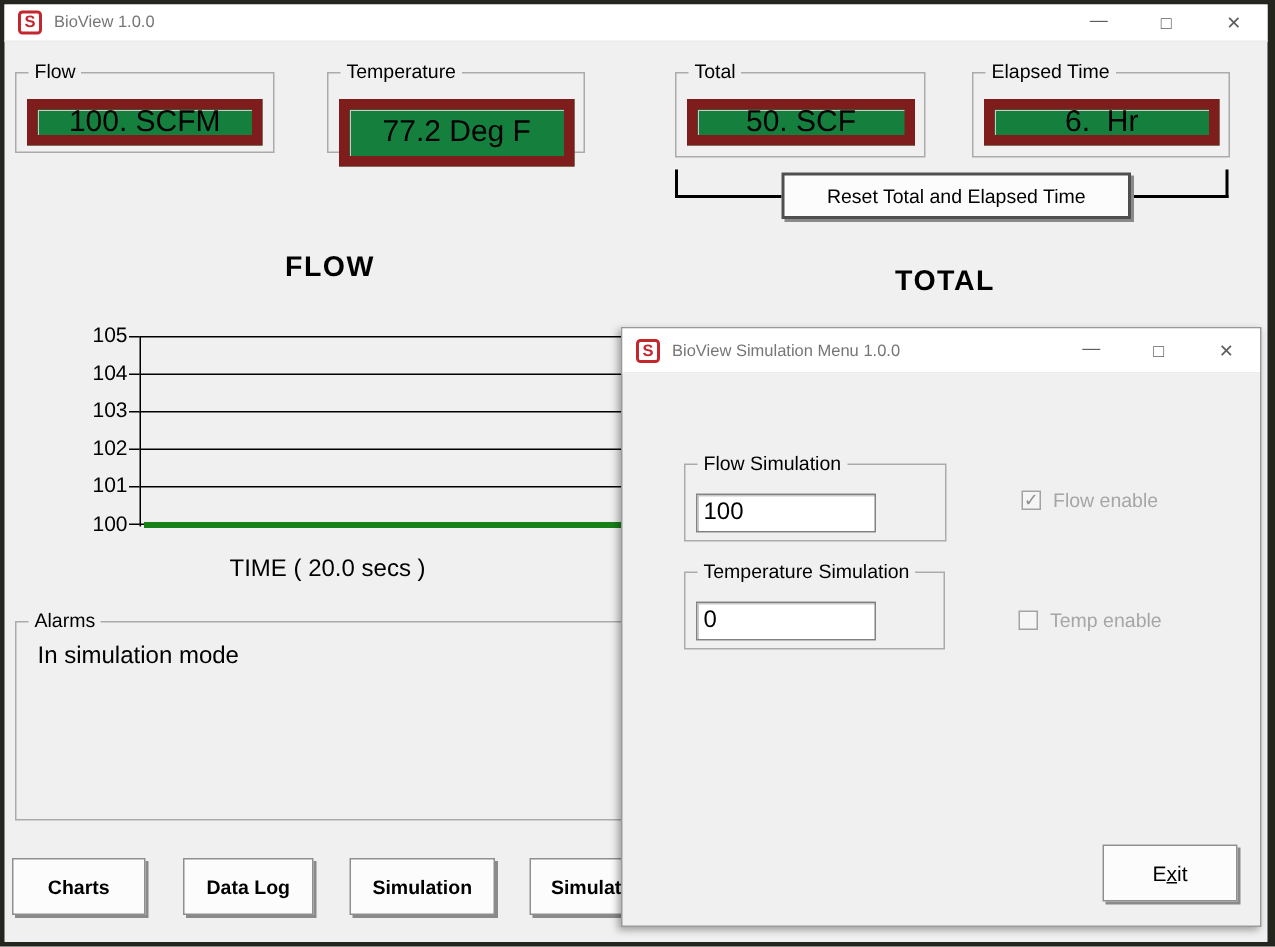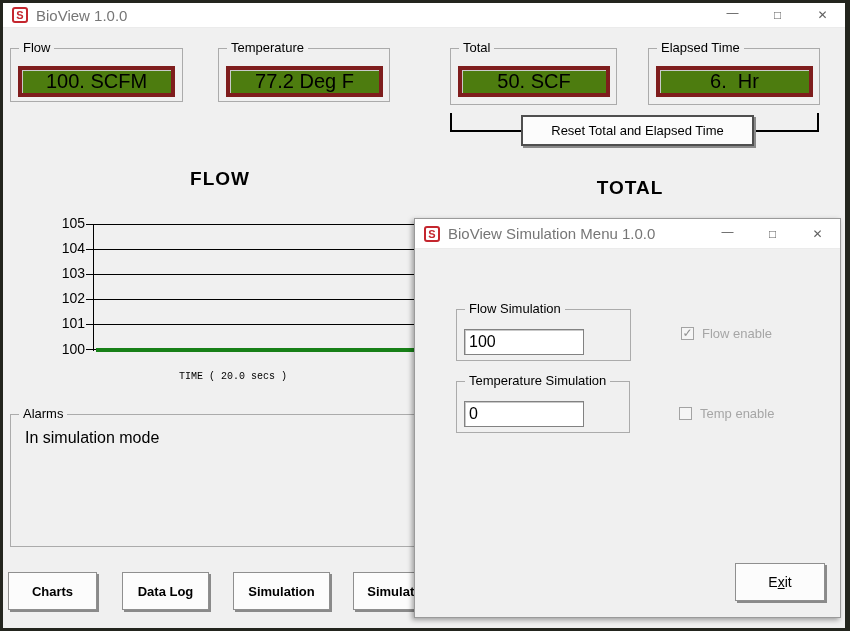--- a/index.html
+++ b/index.html
@@ -27,41 +27,41 @@
   }
   .main-window .titlebar { height: 25px; }
   .dialog .titlebar { height: 30px; }
   .app-icon {
     width: 16px; height: 16px; margin-left: 9px;
     border: 2px solid #c4262e; border-radius: 3px;
     background: #fff; color: #c4262e;
     font-size: 11px; font-weight: bold; line-height: 12px;
     text-align: center; flex: 0 0 auto;
   }
-  .title-text { margin-left: 8px; font-size: 15px; color: #767676; white-space: nowrap; }
+  .title-text { margin-left: 8px; font-size: 11px; color: #767676; white-space: nowrap; }
   .win-controls { margin-left: auto; display: flex; height: 100%; }
   .ctrl {
     width: 45px; height: 100%;
     display: flex; align-items: center; justify-content: center;
     color: #5f5f5f; font-size: 12px; cursor: default;
   }
   .ctrl.min span { position: relative; top: -2px; }
 
   
   .group { position: absolute; border: 1px solid #ababab; }
   .group-label {
     position: absolute; top: -9px; left: 8px;
     background: #f0f0f0; padding: 0 4px;
     font-size: 13px; color: #000; white-space: nowrap;
   }
 
   
   .field {
-    position: absolute; background: #4d7c0f;
-    border: 4px solid #7f1d1d;
+    position: absolute; background: #15803d;
+    border: 7px solid #7f1d1d;
     box-shadow: inset 1px 1px 0 #c9c9c9;
     display: flex; align-items: center; justify-content: center;
     font-size: 20px; white-space: pre;
   }
   .tinput {
     position: absolute; background: #fff;
     border: 1px solid #828282;
     box-shadow: inset 1px 1px 0 #c9c9c9;
     font-family: "Liberation Sans", sans-serif;
     font-size: 16px; padding: 0 4px; outline: none;
@@ -83,21 +83,21 @@
   .btn.dlg { font-size: 14px; }
   .u { text-decoration: underline; }
 
   
   .heading { position: absolute; font-size: 19px; font-weight: bold; text-align: center; letter-spacing: 1px; }
   .ytick-label { position: absolute; width: 42px; text-align: right; font-size: 14px; height: 18px; }
   .gridline { position: absolute; height: 1px; background: #000; width: 700px; left: 90px; }
   .tickmark { position: absolute; width: 7px; height: 1px; background: #000; left: 83px; }
   .yaxis { position: absolute; width: 1px; background: #000; }
   .series-line { position: absolute; height: 4px; background: #178017; }
-  .xaxis-label { position: absolute; font-size: 10px; text-align: center; font-family: Liberation Mono, monospace; }
+  .xaxis-label { position: absolute; font-size: 16px; text-align: left; }
 
   
   .bracket { position: absolute; background: #000; }
   .alarm-text { position: absolute; font-size: 16px; color: #000; }
   .checkbox {
     position: absolute; width: 13px; height: 13px;
     border: 1px solid #a3a3a3; background: #f5f5f5;
     color: #8f8f8f; font-size: 12px; line-height: 11px; text-align: center;
   }
   .cb-label { position: absolute; font-size: 13px; color: #a6a6a6; white-space: nowrap; }
@@ -123,21 +123,21 @@
     </div>
   </div>
 
   <div class="group" style="left:7px; top:45px; width:173px; height:54px;">
     <span class="group-label">Flow</span>
     <div class="field" style="left:7px; top:17px; width:157px; height:31px;">100. SCFM</div>
   </div>
 
   <div class="group" style="left:215px; top:45px; width:172px; height:54px;">
     <span class="group-label">Temperature</span>
-    <div class="field" style="left:7px; top:17px; width:157px; height:31px;">77.2 Deg F</div>
+    <div class="field" style="left:7px; top:17px; width:157px; height:45px;">77.2 Deg F</div>
   </div>
 
   <div class="group" style="left:447px; top:45px; width:167px; height:57px;">
     <span class="group-label">Total</span>
     <div class="field" style="left:7px; top:17px; width:152px; height:31px;">50. SCF</div>
   </div>
 
   <div class="group" style="left:645px; top:45px; width:172px; height:57px;">
     <span class="group-label">Elapsed Time</span>
     <div class="field" style="left:7px; top:17px; width:157px; height:31px;">6.  Hr</div>

